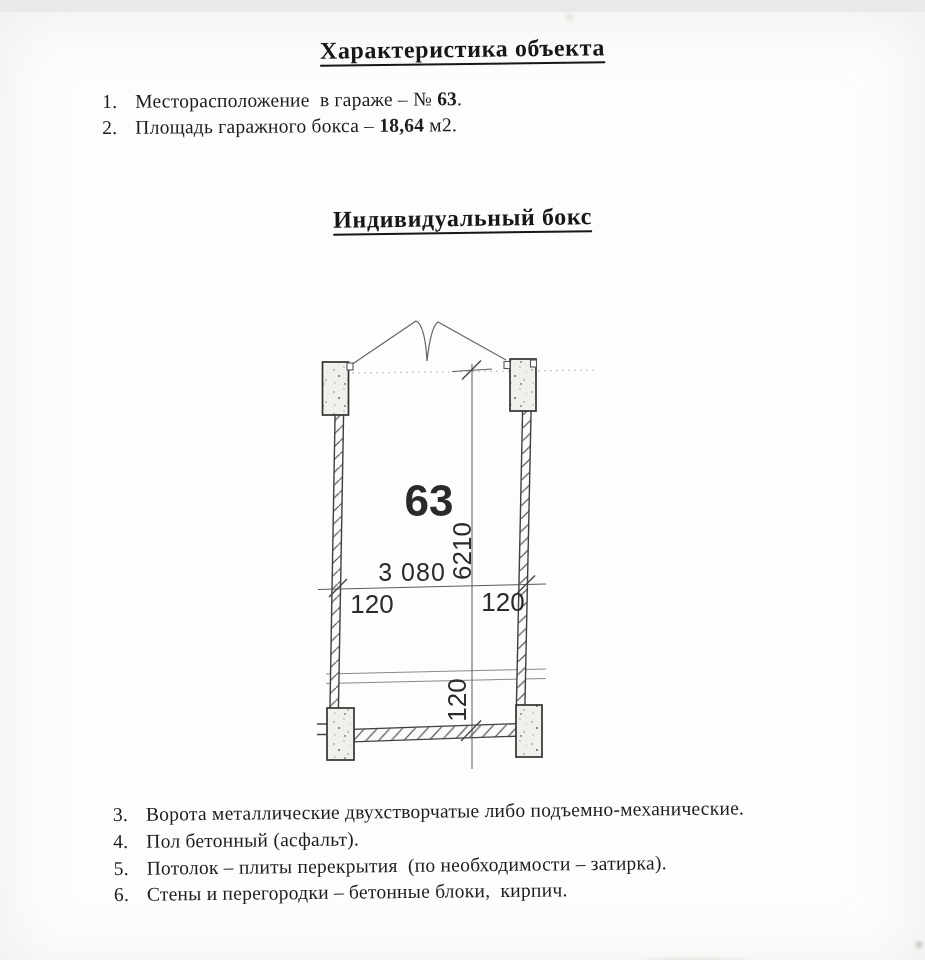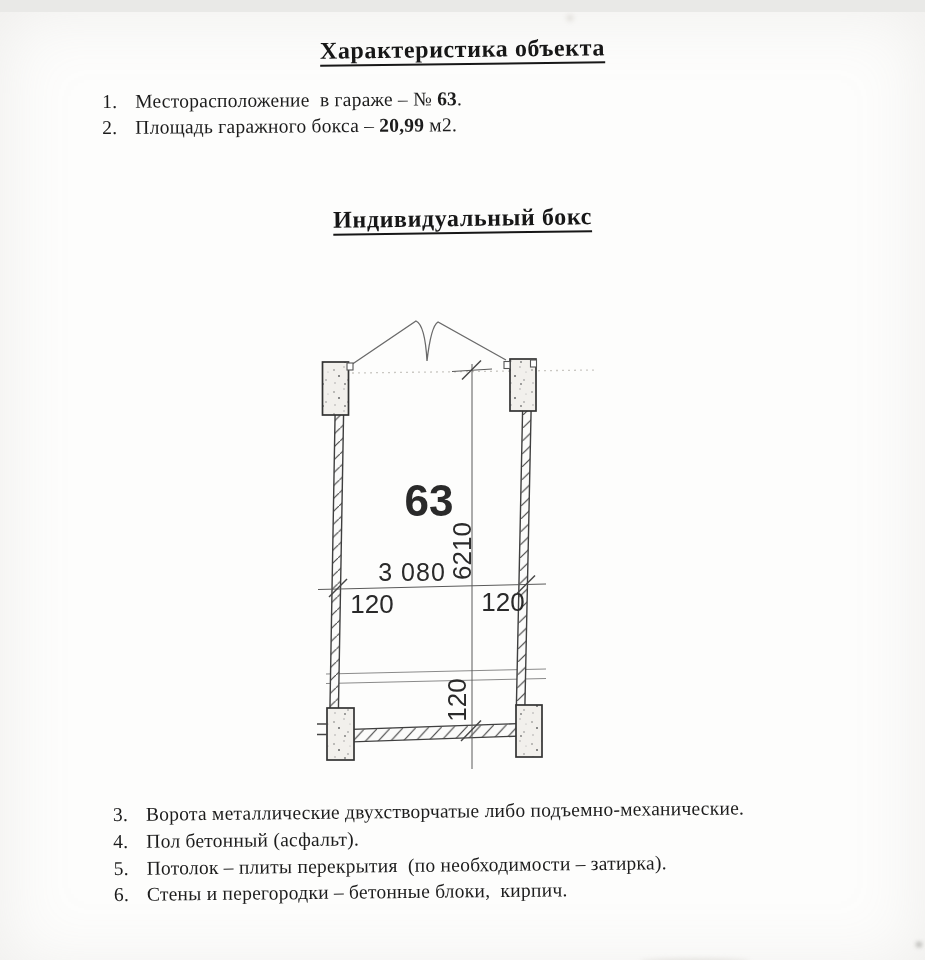--- a/index.html
+++ b/index.html
@@ -39,21 +39,21 @@
 </style>
 </head>
 <body>
 
 <div class="page">
 
   <h1 class="doc-title title-1">Характеристика объекта</h1>
 
   <div class="list list-top">
     <div class="li"><span class="num">1.</span><span class="txt"><span>Месторасположение  в гараже – № </span><b>63</b><span>.</span></span></div>
-    <div class="li"><span class="num">2.</span><span class="txt"><span>Площадь гаражного бокса – </span><b>20,99</b><span> м2.</span></span></div>
+    <div class="li"><span class="num">2.</span><span class="txt"><span>Площадь гаражного бокса – </span><b>18,64</b><span> м2.</span></span></div>
   </div>
 
   <h2 class="doc-title title-2">Индивидуальный бокс</h2>
 
   <svg class="plan" viewBox="300 285 320 485" xmlns="http://www.w3.org/2000/svg">
     <defs>
       <pattern id="stip" width="22" height="22" patternUnits="userSpaceOnUse">
         <rect width="22" height="22" fill="#f2f0ec"></rect>
         <circle cx="4" cy="6" r="0.8" fill="#777"></circle>
         <circle cx="14" cy="3" r="0.7" fill="#999"></circle>

